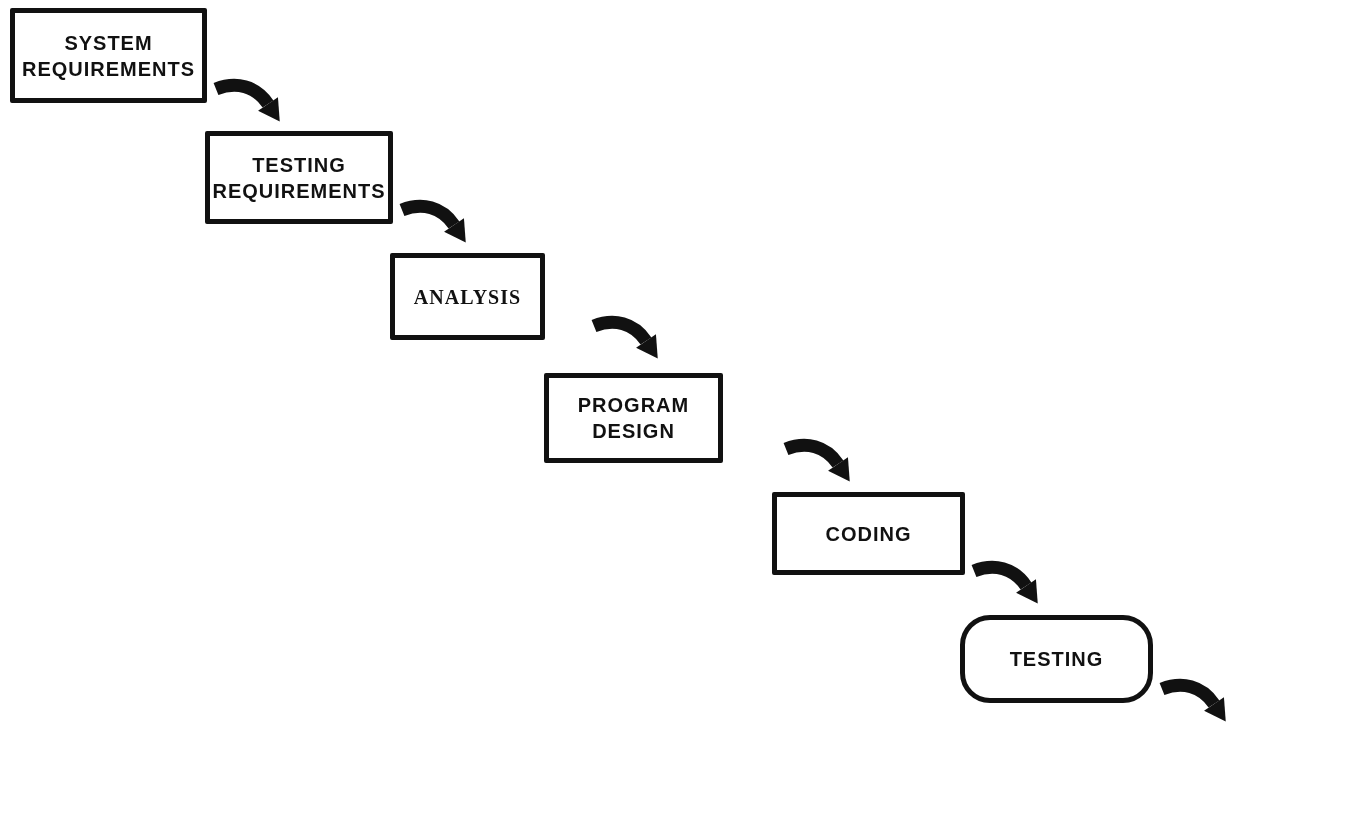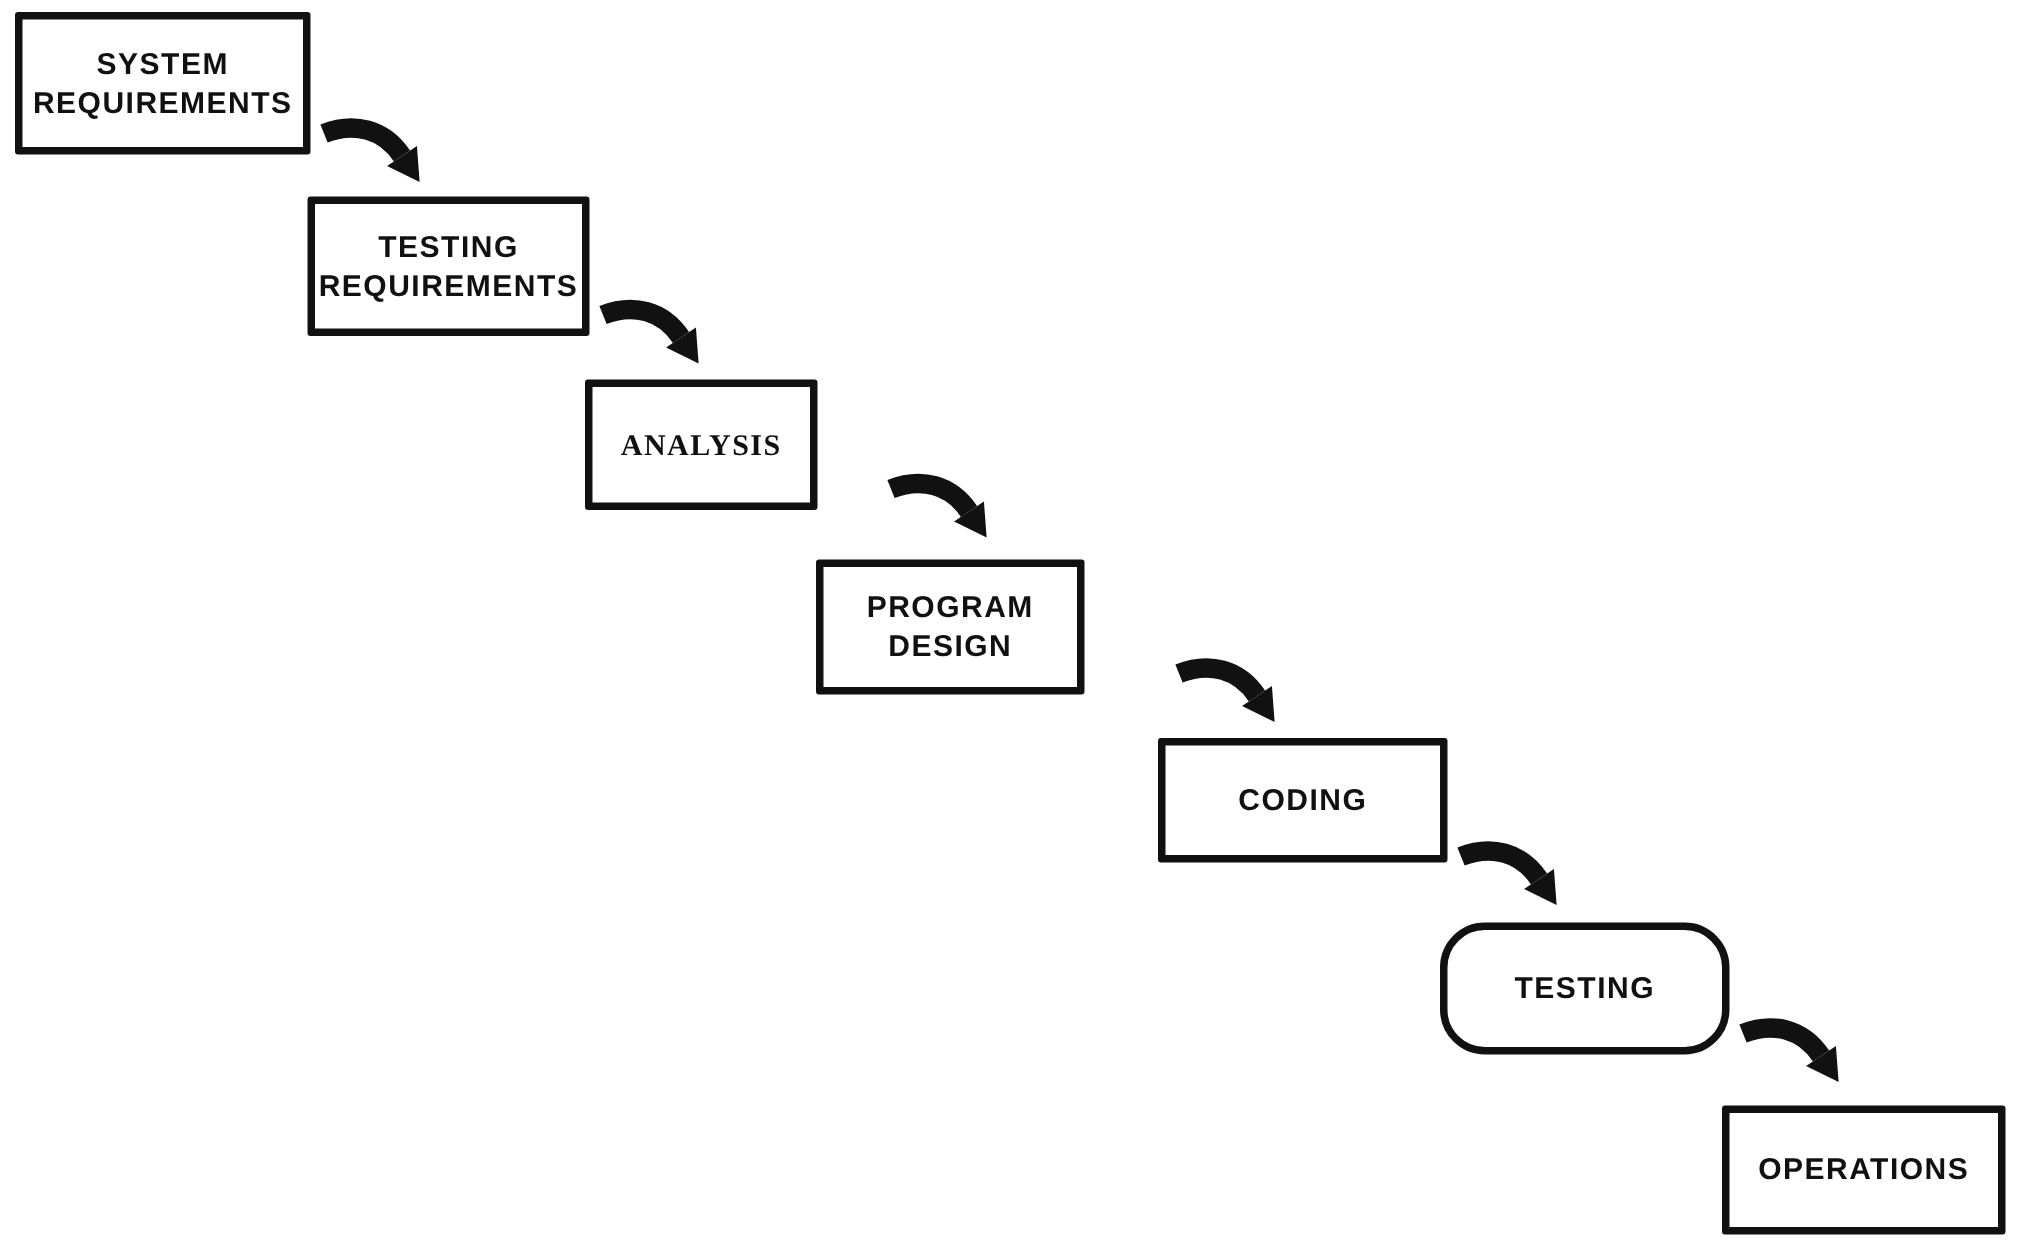--- a/index.html
+++ b/index.html
@@ -66,24 +66,20 @@
   <div class="stage-box" style="left:772px; top:492px; width:193px; height:83px;">
     <div class="stage-line">CODING</div>
     <div class="stage-line"></div>
   </div>
 
   <div class="stage-box" style="left:960px; top:615px; width:193px; height:88px;border-radius:30px;">
     <div class="stage-line">TESTING</div>
     <div class="stage-line"></div>
   </div>
 
-  <div class="stage-box" style="left:1148px; top:737px; width:189px; height:86px;">
-    <div class="stage-line">OPERATIONS</div>
-    <div class="stage-line"></div>
-  </div>
 
   <svg class="arrow" style="left:210px; top:76px;" width="80" height="56" viewBox="0 0 80 56">
     <path d="M 6 13 C 26 5, 46 10, 58 28" stroke="#111111" stroke-width="13" fill="none"></path>
     <polygon points="0,-12 0,12 21,0" fill="#111111" transform="translate(58,28) rotate(56)"></polygon>
   </svg>
 
   <svg class="arrow" style="left:396px; top:197px;" width="80" height="56" viewBox="0 0 80 56">
     <path d="M 6 13 C 26 5, 46 10, 58 28" stroke="#111111" stroke-width="13" fill="none"></path>
     <polygon points="0,-12 0,12 21,0" fill="#111111" transform="translate(58,28) rotate(56)"></polygon>
   </svg>

